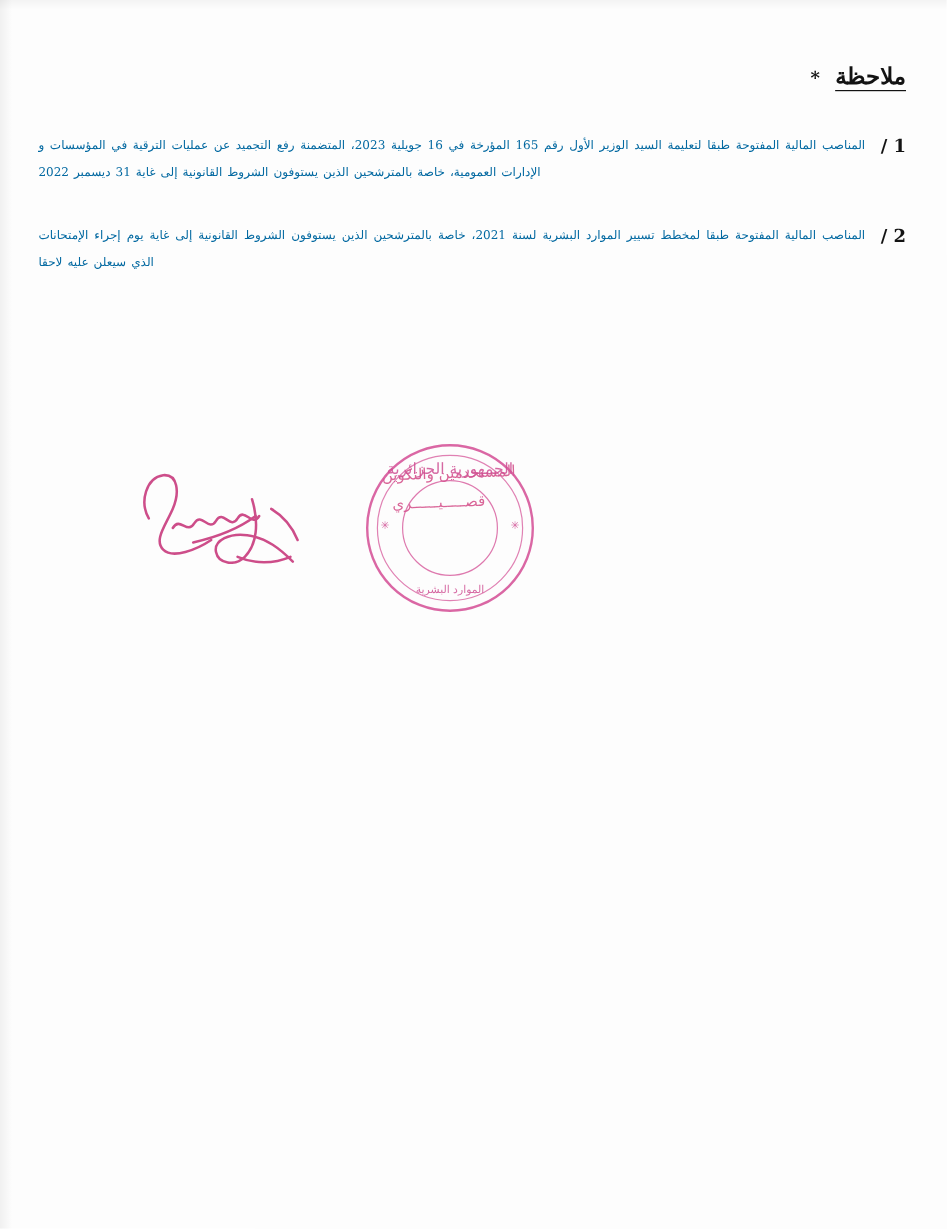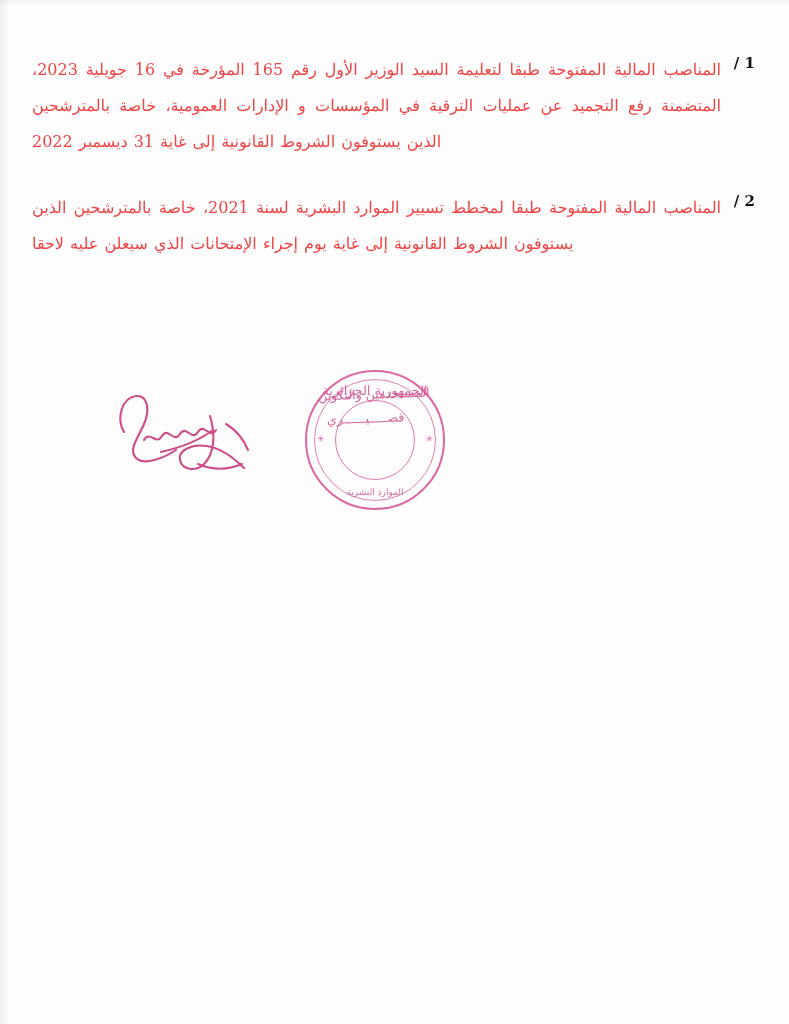--- a/index.html
+++ b/index.html
@@ -83,23 +83,23 @@
     font-size: 15px;
     font-weight: 700;
     color: #131313;
     text-align: right;
     padding-top: 2px;
     direction: rtl;
   }
   .note-body {
     flex: 1 1 auto;
     font-family: "DejaVu Serif", serif;
-    font-size: 16px;
+    font-size: 10px;
     line-height: 2.25;
-    color: #ef4444;
+    color: #0369a1;
     text-align: justify;
     text-align-last: left;
     direction: rtl;
     word-spacing: 1px;
   }
 
   
   .sig-area {
     position: absolute;
     top: 370px;
@@ -184,20 +184,24 @@
   .stamp .s-l { left: 12px; top: 64px; }
   .stamp .s-r { right: 12px; top: 64px; }
 </style>
 </head>
 <body>
 
 <div class="page">
 
   <div class="content">
 
+    <div class="note-title">
+      <span class="tl">ملاحظة</span>
+      <span class="star">*</span>
+    </div>
 
     <div class="note-item">
       <div class="note-num">1 /</div>
       <div class="note-body">المناصب المالية المفتوحة طبقا لتعليمة السيد الوزير الأول رقم 165 المؤرخة في 16 جويلية 2023، المتضمنة رفع التجميد عن عمليات الترقية في المؤسسات و الإدارات العمومية، خاصة بالمترشحين الذين يستوفون الشروط القانونية إلى غاية 31 ديسمبر 2022</div>
     </div>
 
     <div class="note-item">
       <div class="note-num">2 /</div>
       <div class="note-body">المناصب المالية المفتوحة طبقا لمخطط تسيير الموارد البشرية لسنة 2021، خاصة بالمترشحين الذين يستوفون الشروط القانونية إلى غاية يوم إجراء الإمتحانات الذي سيعلن عليه لاحقا</div>
     </div>

